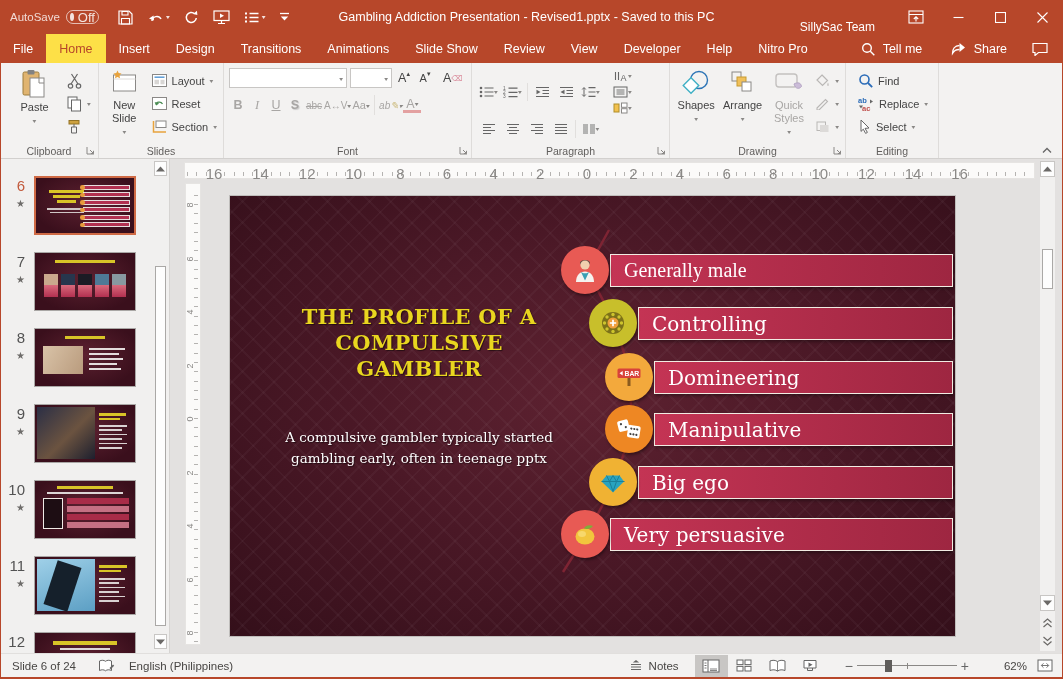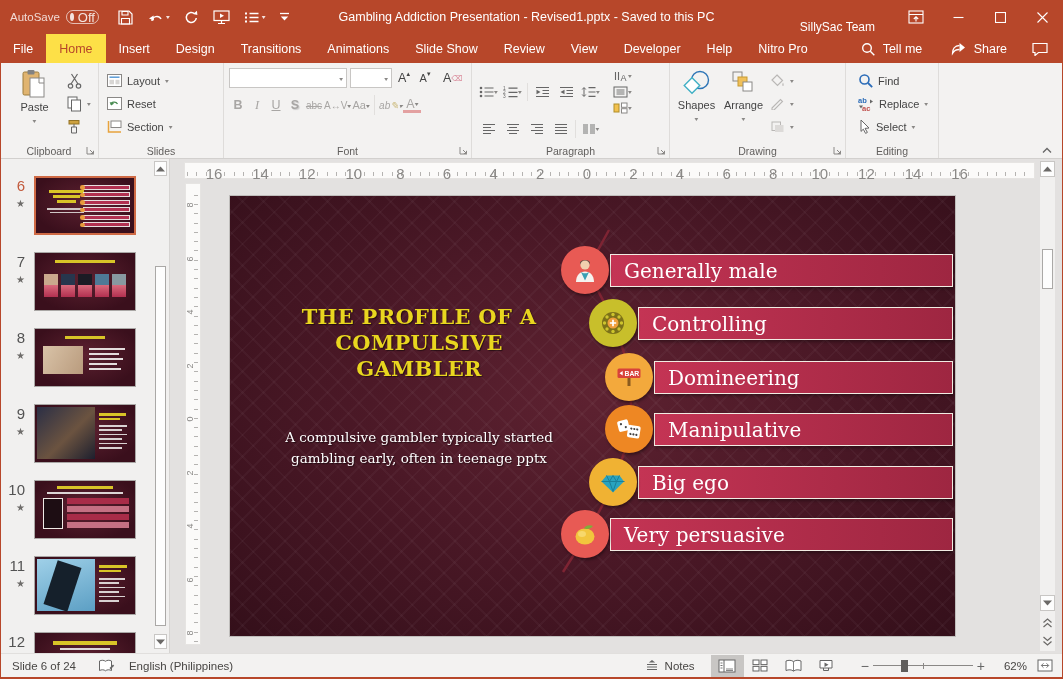--- a/index.html
+++ b/index.html
@@ -272,20 +272,31 @@
       <span class="launcher mi">
           <svg width="9" height="9">
             <path d="M1 1v7h7" fill="none" stroke="#8a8886"></path>
             <path d="M4 4l3.5 3.5M7.5 4.8v2.7H4.8" fill="none" stroke="#8a8886"></path>
           </svg>
         </span>
     </div>
 
     <div class="rgroup" style="width:125px">
       <div class="grow">
+        <div class="bigbtn">
+          <span class="mi">
+              <svg width="29" height="28">
+                <rect x="3.5" y="6" width="22" height="16" fill="#fff" stroke="#8a8886"></rect>
+                <path d="M3.5 10h22" stroke="#dedcda"></path>
+                <path d="M7.5 1.5l1.2 2.6 2.8.4-2 2 .5 2.8-2.5-1.3L5 9.3l.5-2.8-2-2 2.8-.4z" fill="#e8a33d"></path>
+              </svg>
+            </span>
+          <span class="lbl">New Slide</span>
+          <span class="dd">▾</span>
+        </div>
         <div class="col" style="margin-left:2px;padding-top:2px">
           <div class="sm">
               <span class="mi">
                 <svg width="15" height="13">
                   <rect x=".5" y=".5" width="14" height="12" fill="#fff" stroke="#8a8886"></rect>
                   <path d="M2.5 3.2h10" stroke="#5b9bd5" stroke-width="1.5"></path>
                   <rect x="2.5" y="5.8" width="4.5" height="4.5" fill="#d8d6d4"></rect>
                   <rect x="8.5" y="5.8" width="4" height="4.5" fill="#d8d6d4"></rect>
                 </svg>
               </span>
@@ -496,20 +507,30 @@
         </div>
         <div class="bigbtn">
           <span class="mi">
               <svg width="28" height="28">
                 <rect x="3" y="3" width="9" height="9" fill="none" stroke="#8a8886"></rect>
                 <rect x="8" y="8" width="9" height="9" fill="#f0c05a" stroke="#c79a31"></rect>
                 <rect x="13" y="13" width="9" height="9" fill="#fff" stroke="#8a8886"></rect>
               </svg>
             </span>
           <span class="lbl">Arrange</span>
+            <span class="dd">▾</span>
+        </div>
+        <div class="bigbtn dis">
+          <span class="mi">
+              <svg width="30" height="28">
+                <rect x="2" y="5" width="21" height="13" rx="3" fill="none" stroke="#c3c1bf" stroke-width="1.4"></rect>
+                <path d="M20 15c3.5-2 7-1.5 7.5 2.5-2.5 3-6 2.5-7.5-2.5z" fill="#cbbcd8" stroke="#b5a6c4"></path>
+              </svg>
+            </span>
+          <span class="lbl">Quick Styles</span>
             <span class="dd">▾</span>
         </div>
         <div class="col" style="padding-top:2px">
           <div class="sm dis">
               <span class="mi">
                 <svg width="15" height="13">
                   <path d="M7 1l5.5 5.5L7.5 11.5 2 6z" fill="none" stroke="#b9b7b5" stroke-width="1.2"></path>
                   <path d="M13 8.5c1.2 1.8 1.2 3.5 0 3.5s-1.2-1.7 0-3.5" fill="#c9c7c5"></path>
                 </svg>
               </span>
@@ -774,21 +795,21 @@
         <span class="vnum" style="top: 444px;">8</span>
       </div>
 
     <div class="slide">
       <svg class="connector" width="725" height="440">
         <polyline points="379,34 357,74 385,127 401,181 401,233 385,286 357,338 333,376" fill="none" stroke="#7e2433" stroke-width="2.5"></polyline>
       </svg>
       <div class="stitle">THE PROFILE OF A COMPULSIVE GAMBLER</div>
       <div class="ssub">A compulsive gambler typically started gambling early, often in teenage pptx</div>
       <div id="slideitems">
-          <div class="pbar" style="top: 58px; left: 380px; width: 343px;">Generally male</div>
+          <div class="pbar" style="top: 58px; left: 380px; width: 343px; font-family: Liberation Serif, serif;">Generally male</div>
           <div class="pcirc" style="left: 331px; top: 50px; background: rgb(232, 90, 84);">
             <svg width="30" height="30" viewBox="0 0 30 30">
               <path d="M10 8c0-4 10-4 10 0l-1 2H11z" fill="#5a4a42"></path>
               <circle cx="15" cy="10" r="4.6" fill="#f0cfae"></circle>
               <path d="M6 27c0-6.5 4-10.5 9-10.5s9 4 9 10.5z" fill="#f5f2ee"></path>
               <path d="M11 17l4 8.5 4-8.5-2.5 1.2h-3z" fill="#3aa0b5"></path>
             </svg>
           </div>
           <div class="pbar" style="top: 111px; left: 408px; width: 315px;">Controlling</div>
           <div class="pcirc" style="left: 359px; top: 103px; background: rgb(200, 191, 43);">
@@ -948,21 +969,21 @@
           </span>
         </span>
     </div>
     <div class="sb-item" style="margin-left:18px;font-size:14px;color:#666">−</div>
     <div class="ztrack" style="margin-left:4px">
       <div class="zline"></div>
       <div class="zdetent"></div>
       <div class="zthumb"></div>
     </div>
     <div class="sb-item" style="margin-left:4px;font-size:14px;color:#666">+</div>
-    <div class="sb-item" style="margin-left:12px;width:30px;justify-content:flex-end">62%</div>
+    <div class="sb-item" style="margin-left:28px;width:30px;justify-content:flex-end">62%</div>
     <div class="sb-item" style="margin-left:10px;margin-right:10px">
         <span class="mi">
           <svg width="16" height="13">
             <rect x="1" y="1" width="14" height="11" fill="#fff" stroke="#666"></rect>
             <path d="M4.5 6.5h7M6.5 4.3L4.3 6.5l2.2 2.2M9.5 4.3l2.2 2.2-2.2 2.2" fill="none" stroke="#666" stroke-width=".9"></path>
           </svg>
         </span>
       </div>
   </div>
 

